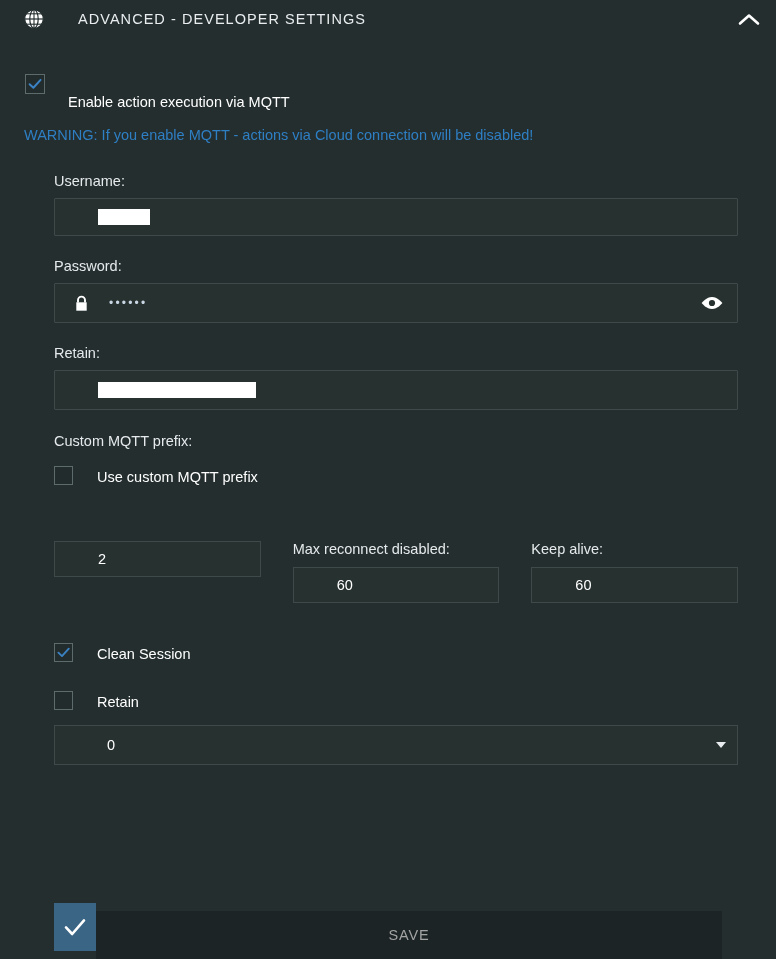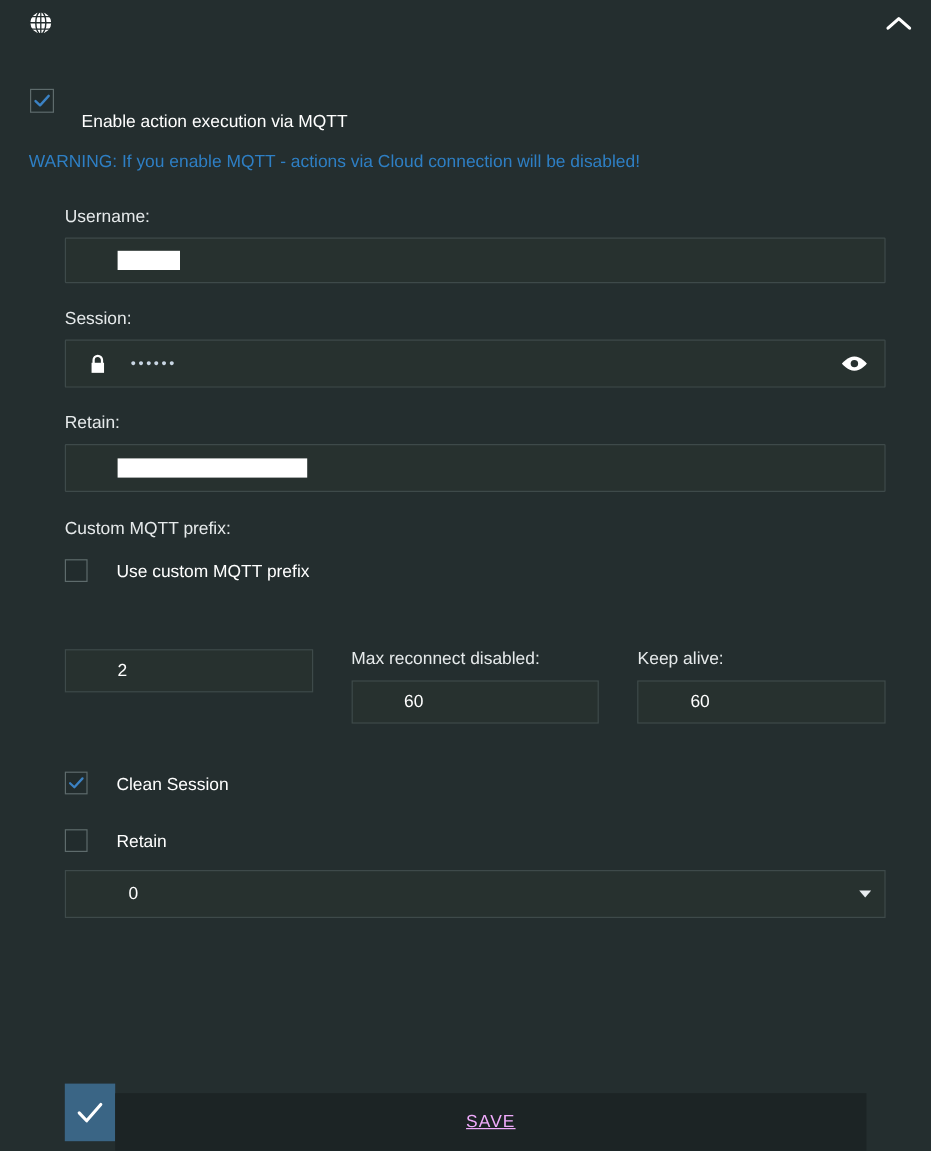--- a/index.html
+++ b/index.html
@@ -247,39 +247,39 @@
     height: 48px;
   }
   .save-main {
     flex: 1 1 auto;
     background: #1c2425;
     display: flex;
     align-items: center;
     justify-content: center;
     font-size: 14.5px;
     letter-spacing: 0.9px;
-    color: #f0abfc;
-    text-decoration: underline;
+    color: #a3a3a3;
   }
 </style>
 </head>
 <body>
 
 <div class="panel-header">
   <span class="globe-icon">
     <svg viewBox="0 0 24 24" fill="none" stroke="#ffffff" stroke-width="1.3">
       <circle cx="12" cy="12" r="9.3" fill="#ffffff" stroke="none"></circle>
       <circle cx="12" cy="12" r="9.3" stroke="#242e2f" stroke-width="1.2" fill="none"></circle>
       <ellipse cx="12" cy="12" rx="4.2" ry="9.3" stroke="#242e2f" stroke-width="1.2" fill="none"></ellipse>
       <line x1="2.7" y1="12" x2="21.3" y2="12" stroke="#242e2f" stroke-width="1.2"></line>
       <line x1="4.3" y1="6.8" x2="19.7" y2="6.8" stroke="#242e2f" stroke-width="1.1"></line>
       <line x1="4.3" y1="17.2" x2="19.7" y2="17.2" stroke="#242e2f" stroke-width="1.1"></line>
       <line x1="12" y1="2.7" x2="12" y2="21.3" stroke="#242e2f" stroke-width="1.1"></line>
     </svg>
   </span>
+  <span class="panel-title">ADVANCED - DEVELOPER SETTINGS</span>
   <span class="collapse-btn">
     <svg width="22" height="13" viewBox="0 0 22 13" fill="none">
       <path d="M2 10.5 L11 2.5 L20 10.5" stroke="#ffffff" stroke-width="2.6" stroke-linecap="round" stroke-linejoin="round"></path>
     </svg>
   </span>
 </div>
 
 <div class="enable-row">
   <span class="cb lg">
     <svg viewBox="0 0 20 20" fill="none">
@@ -293,21 +293,21 @@
 
 <div class="form-body">
 
   <div class="field-label">Username:</div>
   <div class="input-box">
     <span class="redact user"></span>
   </div>
 
   <div class="gap-sm"></div>
 
-  <div class="field-label">Session:</div>
+  <div class="field-label">Password:</div>
   <div class="input-box tall">
     <span class="lock-icon">
       <svg viewBox="0 0 15 17" fill="none">
         <path d="M4 7.5 V5.1 A3.5 3.5 0 0 1 11 5.1 V7.5" stroke="#ffffff" stroke-width="1.9" fill="none"></path>
         <rect x="2.3" y="7.3" width="10.4" height="8.4" fill="#ffffff"></rect>
       </svg>
     </span>
     <span class="pw-dots">••••••</span>
     <span class="eye-btn">
       <svg viewBox="0 0 22 14" width="22" height="14">

